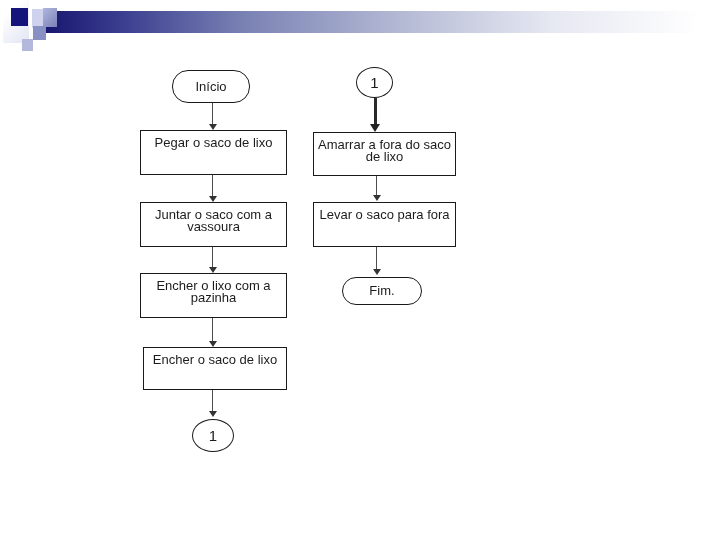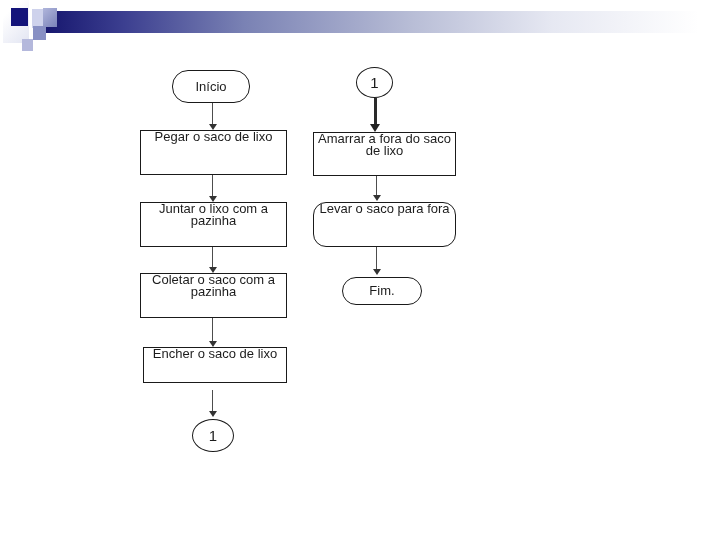--- a/index.html
+++ b/index.html
@@ -50,20 +50,21 @@
     position: absolute;
     box-sizing: border-box;
     border: 1px solid var(--node-border, #1a1a1a);
     background: #ffffff;
     color: var(--text, #1c1c1c);
     font-size: 13px;
     line-height: 12px;
     text-align: center;
   }
   .process {
+    padding-top: 6px;
   }
   .terminator {
     border-radius: 16px;
     display: flex;
     align-items: center;
     justify-content: center;
   }
   .connector {
     border-radius: 50%;
     display: flex;
@@ -112,34 +113,34 @@
   <div class="arrowhead" style="left:209px; top:124px;"></div>
 
   <div class="node process" style="left:140px; top:130px; width:147px; height:45px;">
     <span>Pegar o saco de lixo</span>
   </div>
 
   <div class="vline" style="left:212px; top:175px; height:21px;"></div>
   <div class="arrowhead" style="left:209px; top:196px;"></div>
 
   <div class="node process" style="left:140px; top:202px; width:147px; height:45px;">
-    <span>Juntar o lixo com a pazinha</span>
+    <span>Juntar o saco com a vassoura</span>
   </div>
 
   <div class="vline" style="left:212px; top:247px; height:20px;"></div>
   <div class="arrowhead" style="left:209px; top:267px;"></div>
 
   <div class="node process" style="left:140px; top:273px; width:147px; height:45px;">
-    <span>Coletar o saco com a pazinha</span>
+    <span>Encher o lixo com a pazinha</span>
   </div>
 
   <div class="vline" style="left:212px; top:318px; height:23px;"></div>
   <div class="arrowhead" style="left:209px; top:341px;"></div>
 
-  <div class="node process" style="left:143px; top:347px; width:144px; height:36px;">
+  <div class="node process" style="left:143px; top:347px; width:144px; height:43px;">
     <span>Encher o saco de lixo</span>
   </div>
 
   <div class="vline" style="left:212px; top:390px; height:21px;"></div>
   <div class="arrowhead" style="left:209px; top:411px;"></div>
 
   <div class="node connector" style="left:192px; top:419px; width:42px; height:33px;">
     <span>1</span>
   </div>
 
@@ -150,21 +151,21 @@
   <div class="vline vline-thick" style="left:374px; top:98px; height:26px;"></div>
   <div class="arrowhead arrowhead-big" style="left:370px; top:124px;"></div>
 
   <div class="node process" style="left:313px; top:132px; width:143px; height:44px; padding-left:4px; padding-right:4px;">
     <span>Amarrar a fora do saco de lixo</span>
   </div>
 
   <div class="vline" style="left:376px; top:176px; height:19px;"></div>
   <div class="arrowhead" style="left:373px; top:195px;"></div>
 
-  <div class="node process" style="left:313px; top:202px; width:143px; height:45px;border-radius:13px;">
+  <div class="node process" style="left:313px; top:202px; width:143px; height:45px;">
     <span>Levar o saco para fora</span>
   </div>
 
   <div class="vline" style="left:376px; top:247px; height:22px;"></div>
   <div class="arrowhead" style="left:373px; top:269px;"></div>
 
   <div class="node terminator" style="left:342px; top:277px; width:80px; height:28px;">
     <span>Fim.</span>
   </div>
 

